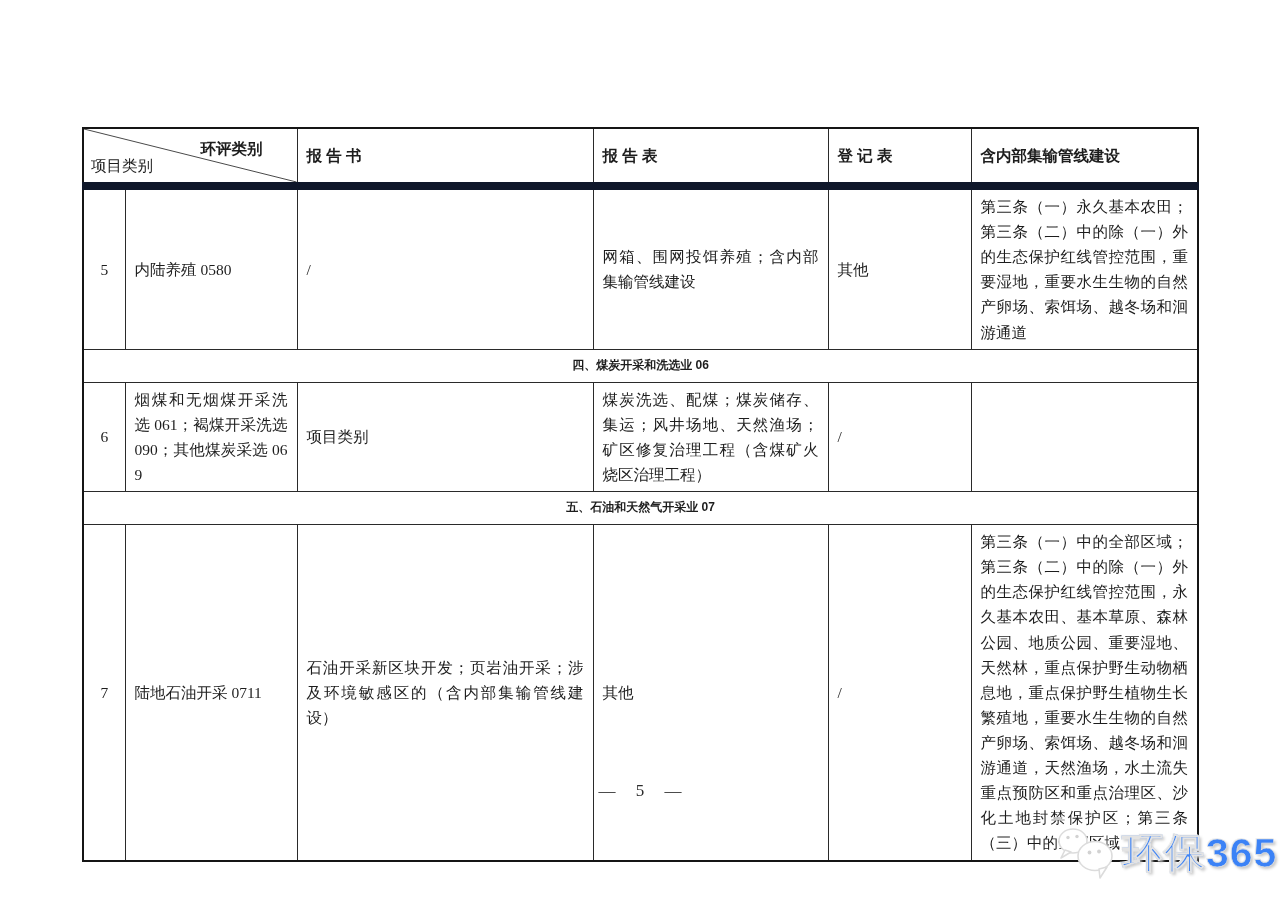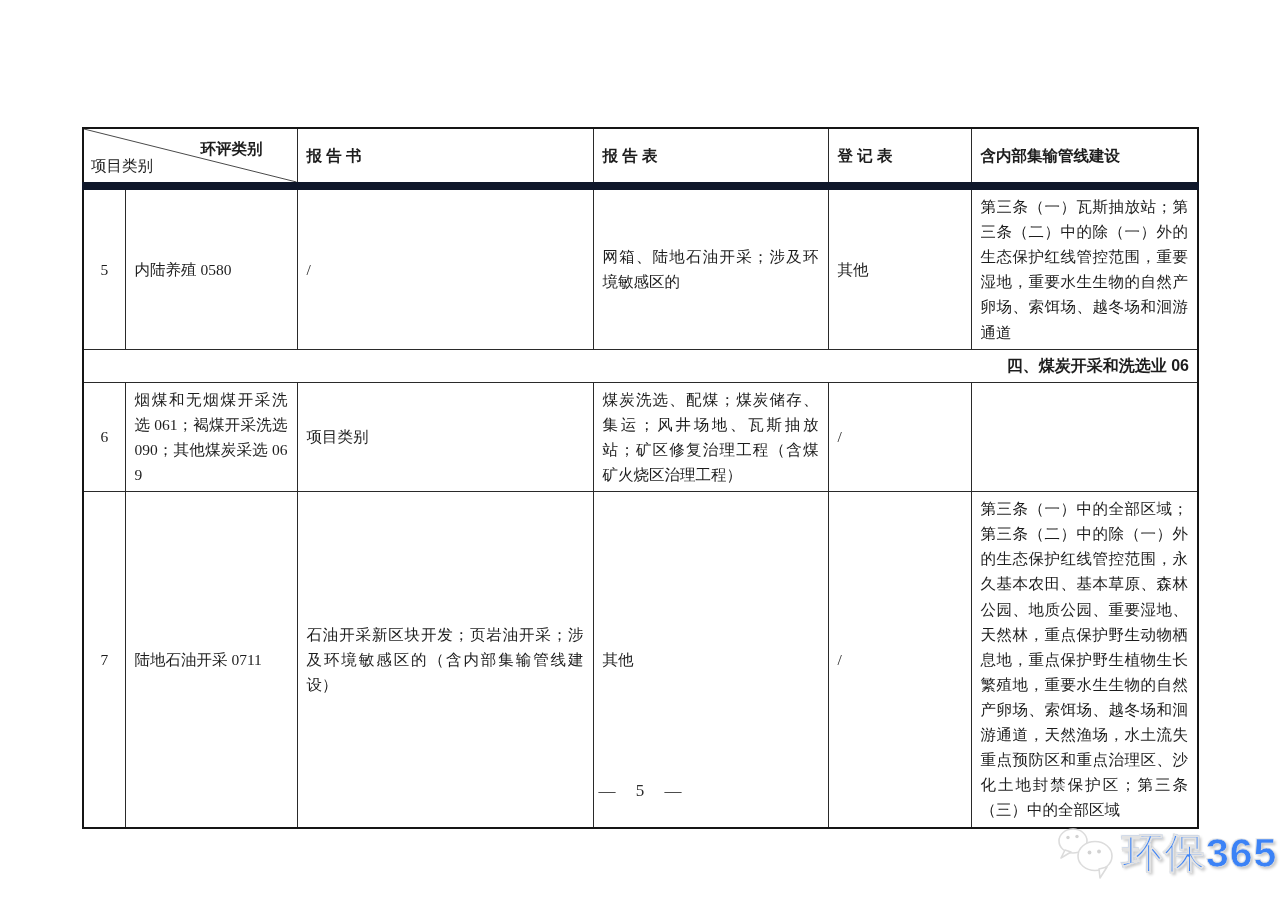--- a/index.html
+++ b/index.html
@@ -68,22 +68,22 @@
     position: absolute;
     bottom: 4px;
     left: 7px;
     font-weight: normal;
   }
   td.c-num { text-align: center; }
   td.c-text { text-align: justify; }
   tr.section-row td {
     font-family: "Liberation Sans", "DejaVu Sans", sans-serif;
     font-weight: bold;
-    font-size: 16px;
-    text-align: right;
+    font-size: 12px;
+    text-align: center;
     padding: 2px 8px;
   }
   .page-number {
     position: absolute;
     top: 781px;
     left: 0;
     width: 1280px;
     text-align: center;
     font-size: 17px;
     word-spacing: 16px;
@@ -136,34 +136,37 @@
         <th>报 告 表</th>
         <th>登 记 表</th>
         <th>含内部集输管线建设</th>
       </tr>
     </thead>
     <tbody>
       <tr class="row-5">
         <td class="c-num">5</td>
         <td class="c-text">内陆养殖 0580</td>
         <td class="c-text">/</td>
-        <td class="c-text">网箱、陆地石油开采；涉及环境敏感区的</td>
+        <td class="c-text">网箱、围网投饵养殖；含内部集输管线建设</td>
         <td class="c-text">其他</td>
-        <td class="c-text">第三条（一）瓦斯抽放站；第三条（二）中的除（一）外的生态保护红线管控范围，重要湿地，重要水生生物的自然产卵场、索饵场、越冬场和洄游通道</td>
+        <td class="c-text">第三条（一）永久基本农田；第三条（二）中的除（一）外的生态保护红线管控范围，重要湿地，重要水生生物的自然产卵场、索饵场、越冬场和洄游通道</td>
       </tr>
       <tr class="section-row">
         <td colspan="6">四、煤炭开采和洗选业 06</td>
       </tr>
       <tr class="row-6">
         <td class="c-num">6</td>
         <td class="c-text">烟煤和无烟煤开采洗选 061；褐煤开采洗选 090；其他煤炭采选 069</td>
         <td class="c-text">项目类别</td>
-        <td class="c-text">煤炭洗选、配煤；煤炭储存、集运；风井场地、瓦斯抽放站；矿区修复治理工程（含煤矿火烧区治理工程）</td>
+        <td class="c-text">煤炭洗选、配煤；煤炭储存、集运；风井场地、天然渔场；矿区修复治理工程（含煤矿火烧区治理工程）</td>
         <td class="c-text">/</td>
         <td class="c-text"></td>
+      </tr>
+      <tr class="section-row">
+        <td colspan="6">五、石油和天然气开采业 07</td>
       </tr>
       <tr class="row-7">
         <td class="c-num">7</td>
         <td class="c-text">陆地石油开采 0711</td>
         <td class="c-text">石油开采新区块开发；页岩油开采；涉及环境敏感区的（含内部集输管线建设）</td>
         <td class="c-text">其他</td>
         <td class="c-text">/</td>
         <td class="c-text">第三条（一）中的全部区域；第三条（二）中的除（一）外的生态保护红线管控范围，永久基本农田、基本草原、森林公园、地质公园、重要湿地、天然林，重点保护野生动物栖息地，重点保护野生植物生长繁殖地，重要水生生物的自然产卵场、索饵场、越冬场和洄游通道，天然渔场，水土流失重点预防区和重点治理区、沙化土地封禁保护区；第三条（三）中的全部区域</td>
       </tr>
     </tbody>

